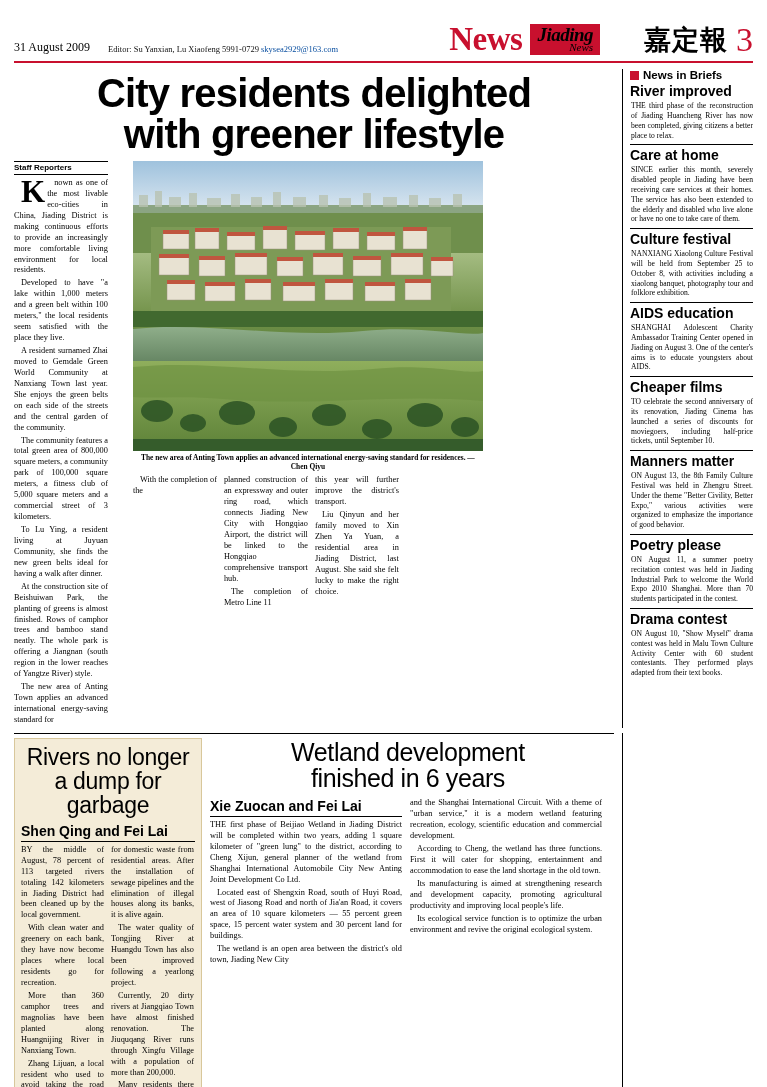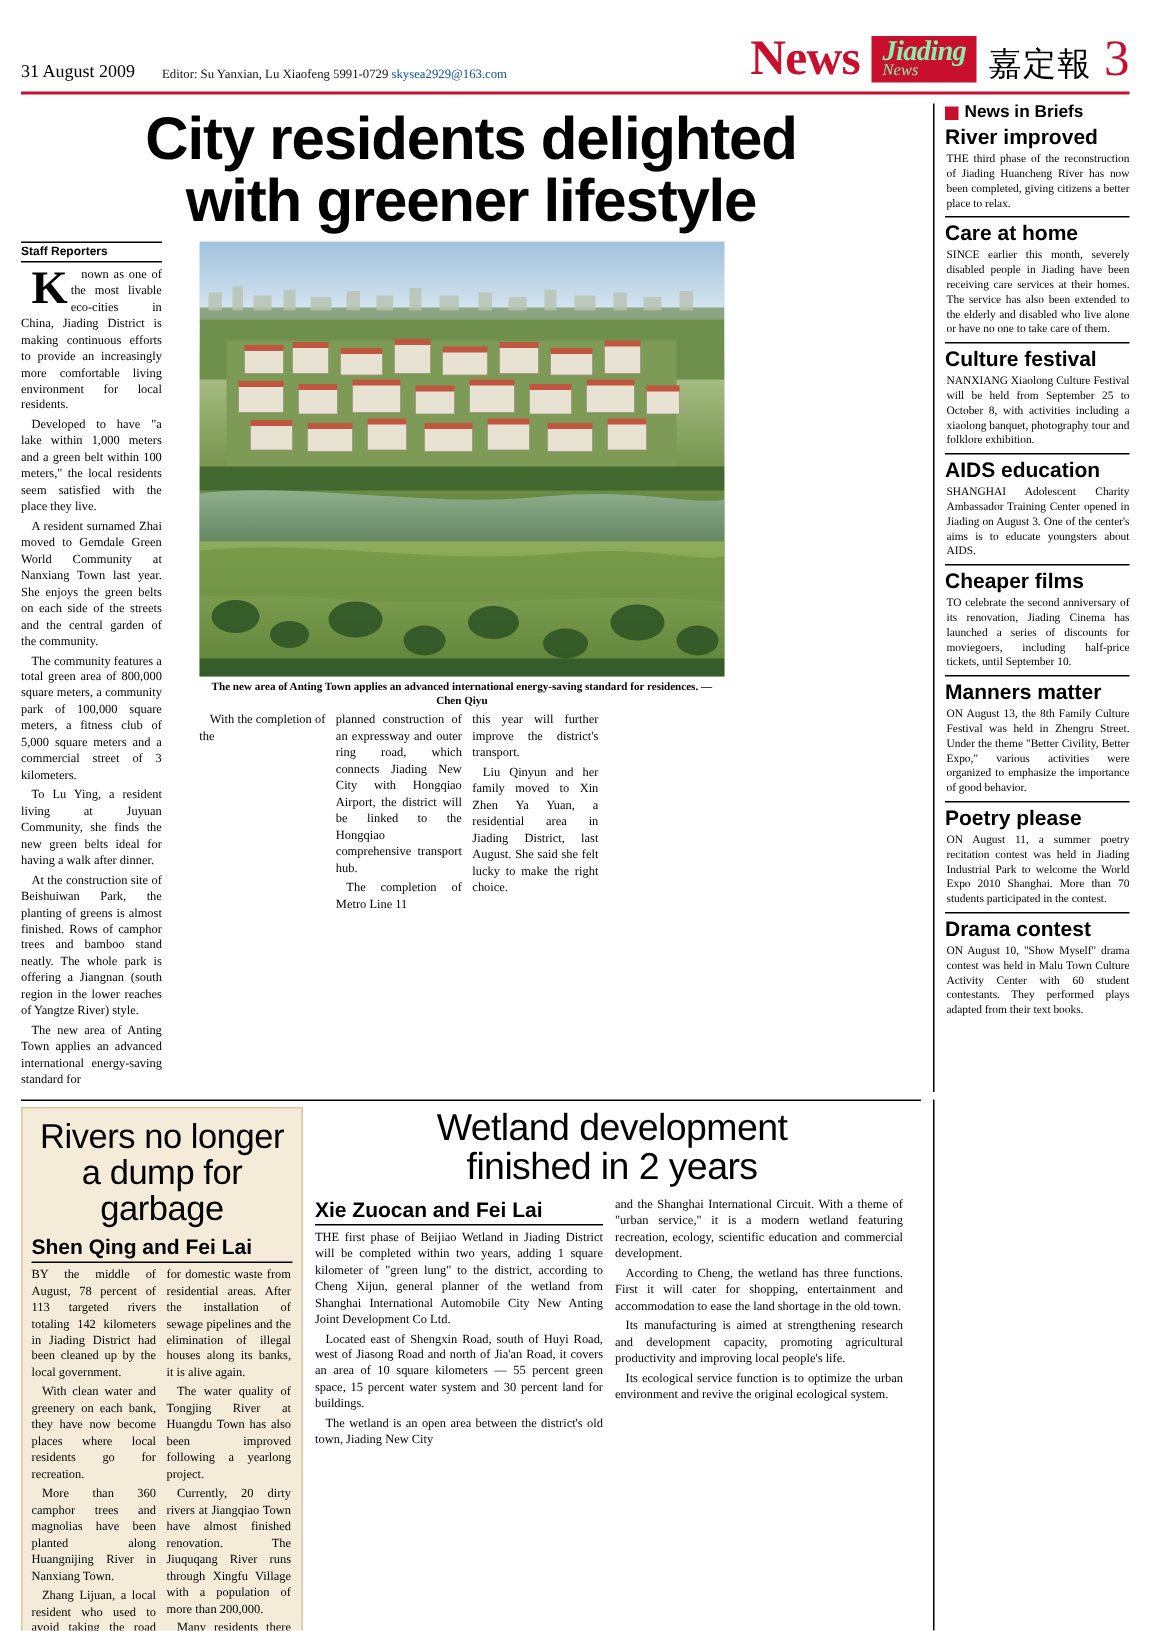--- a/index.html
+++ b/index.html
@@ -30,33 +30,34 @@
   .mast-news {
     font-family: "Liberation Serif", serif;
     font-size: 33px;
     font-weight: bold;
     color: #c8102e;
     line-height: 0.95;
     letter-spacing: -0.5px;
   }
   .jd-logo {
     background: #c8102e;
-    color: #86efac;
+    color: #000000;
     padding: 1px 7px 2px 7px;
     line-height: 1;
-    text-align: left;
+    text-align: right;
   }
   .jd-logo .jd-1 { font-size: 19px; font-weight: bold; font-style: italic; display: block; letter-spacing: -0.5px;}
   .jd-logo .jd-2 { font-size: 11px; display: block; font-style: italic; margin-top: -2px; }
   .mast-cn {
-    font-size: 22px;
-    font-weight: normal;
+    font-size: 27px;
+    font-weight: bold;
     letter-spacing: 1px;
     line-height: 1;
     padding-bottom: 1px;
+    margin-left: 36px;
   }
   .mast-pageno {
     font-size: 34px;
     color: #c8102e;
     line-height: 0.85;
     font-weight: normal;
     padding-bottom: 0px;
   }
   .rule-red { height: 2px; background: #c8102e; margin: 2px 14px 0 14px; }
 
@@ -403,21 +404,21 @@
             <p class="body">The water quality of Tongjing River at Huangdu Town has also been improved following a yearlong project.</p>
             <p class="body">Currently, 20 dirty rivers at Jiangqiao Town have almost finished renovation. The Jiuquqang River runs through Xingfu Village with a population of more than 200,000.</p>
             <p class="body">Many residents there used to dump garbage in the river. Renovation here was anything but an easy task since the riverbank was too narrow for machinery or trucks bringing equipment. But the local government came up with various solutions and finally the work was done.</p>
           </div>
         </div>
       </div>
 
       <div class="wetland">
         <h2 class="wetland-head">
           <span>Wetland development</span><br>
-          <span>finished in 2 years</span>
+          <span>finished in 6 years</span>
         </h2>
         <div class="wetland-cols">
           <div>
             <div class="byline-plain">Xie Zuocan and Fei Lai</div>
             <p class="body noind">THE first phase of Beijiao Wetland in Jiading District will be completed within two years, adding 1 square kilometer of "green lung" to the district, according to Cheng Xijun, general planner of the wetland from Shanghai International Automobile City New Anting Joint Development Co Ltd.</p>
             <p class="body">Located east of Shengxin Road, south of Huyi Road, west of Jiasong Road and north of Jia'an Road, it covers an area of 10 square kilometers — 55 percent green space, 15 percent water system and 30 percent land for buildings.</p>
             <p class="body">The wetland is an open area between the district's old town, Jiading New City</p>
           </div>
           <div>
             <p class="body noind">and the Shanghai International Circuit. With a theme of "urban service," it is a modern wetland featuring recreation, ecology, scientific education and commercial development.</p>

